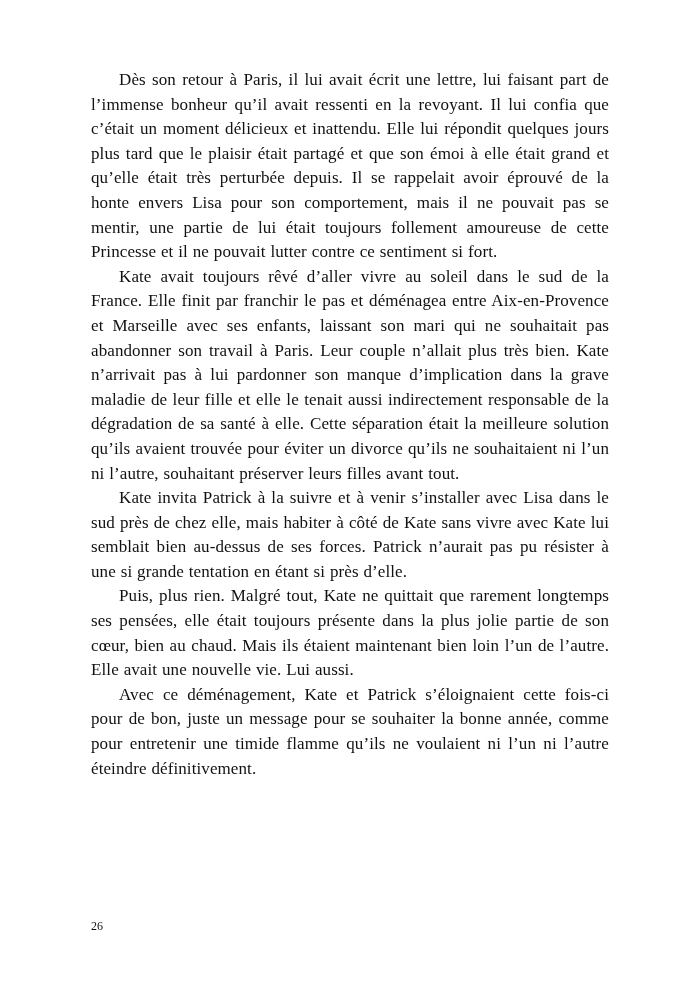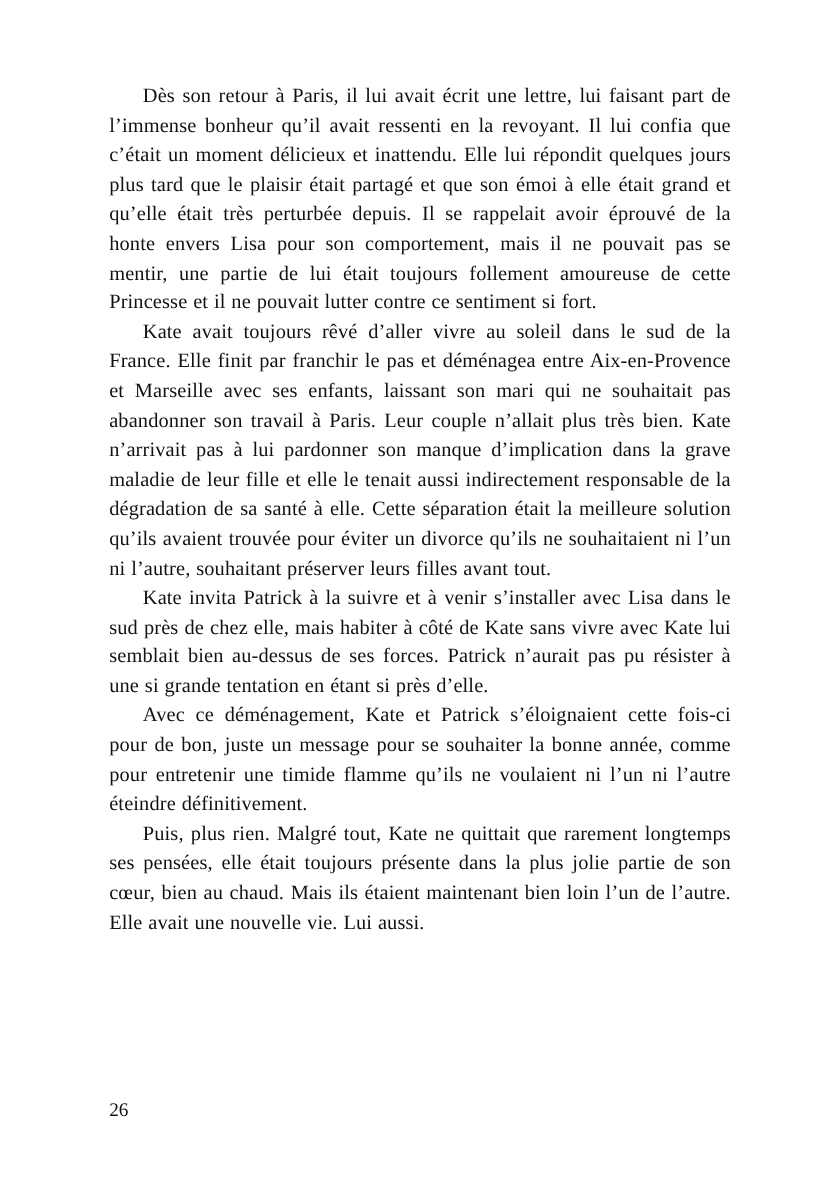--- a/index.html
+++ b/index.html
@@ -29,30 +29,30 @@
     line-height: 24.6px;
     text-align: justify;
     text-indent: 28px;
     letter-spacing: 0.1px;
     word-spacing: 0.5px;
   }
   .page-number {
     position: absolute;
     left: 91px;
     top: 916px;
-    font-size: 16px;
+    font-size: 12px;
     line-height: 20px;
     color: #111111;
   }
 </style>
 </head>
 <body>
 
 <div class="page">
   <div class="text-block">
     <p>Dès son retour à Paris, il lui avait écrit une lettre, lui faisant part de l’immense bonheur qu’il avait ressenti en la revoyant. Il lui confia que c’était un moment délicieux et inattendu. Elle lui répondit quelques jours plus tard que le plaisir était partagé et que son émoi à elle était grand et qu’elle était très perturbée depuis. Il se rappelait avoir éprouvé de la honte envers Lisa pour son comportement, mais il ne pouvait pas se mentir, une partie de lui était toujours follement amoureuse de cette Princesse et il ne pouvait lutter contre ce sentiment si fort.</p>
     <p>Kate avait toujours rêvé d’aller vivre au soleil dans le sud de la France. Elle finit par franchir le pas et déménagea entre Aix-en-Provence et Marseille avec ses enfants, laissant son mari qui ne souhaitait pas abandonner son travail à Paris. Leur couple n’allait plus très bien. Kate n’arrivait pas à lui pardonner son manque d’implication dans la grave maladie de leur fille et elle le tenait aussi indirectement responsable de la dégradation de sa santé à elle. Cette séparation était la meilleure solution qu’ils avaient trouvée pour éviter un divorce qu’ils ne souhaitaient ni l’un ni l’autre, souhaitant préserver leurs filles avant tout.</p>
     <p>Kate invita Patrick à la suivre et à venir s’installer avec Lisa dans le sud près de chez elle, mais habiter à côté de Kate sans vivre avec Kate lui semblait bien au-dessus de ses forces. Patrick n’aurait pas pu résister à une si grande tentation en étant si près d’elle.</p>
+    <p>Puis, plus rien. Malgré tout, Kate ne quittait que rarement longtemps ses pensées, elle était toujours présente dans la plus jolie partie de son cœur, bien au chaud. Mais ils étaient maintenant bien loin l’un de l’autre. Elle avait une nouvelle vie. Lui aussi.</p>
     <p>Avec ce déménagement, Kate et Patrick s’éloignaient cette fois-ci pour de bon, juste un message pour se souhaiter la bonne année, comme pour entretenir une timide flamme qu’ils ne voulaient ni l’un ni l’autre éteindre définitivement.</p>
-    <p>Puis, plus rien. Malgré tout, Kate ne quittait que rarement longtemps ses pensées, elle était toujours présente dans la plus jolie partie de son cœur, bien au chaud. Mais ils étaient maintenant bien loin l’un de l’autre. Elle avait une nouvelle vie. Lui aussi.</p>
   </div>
   <div class="page-number">26</div>
 </div>
 
 </body></html>

